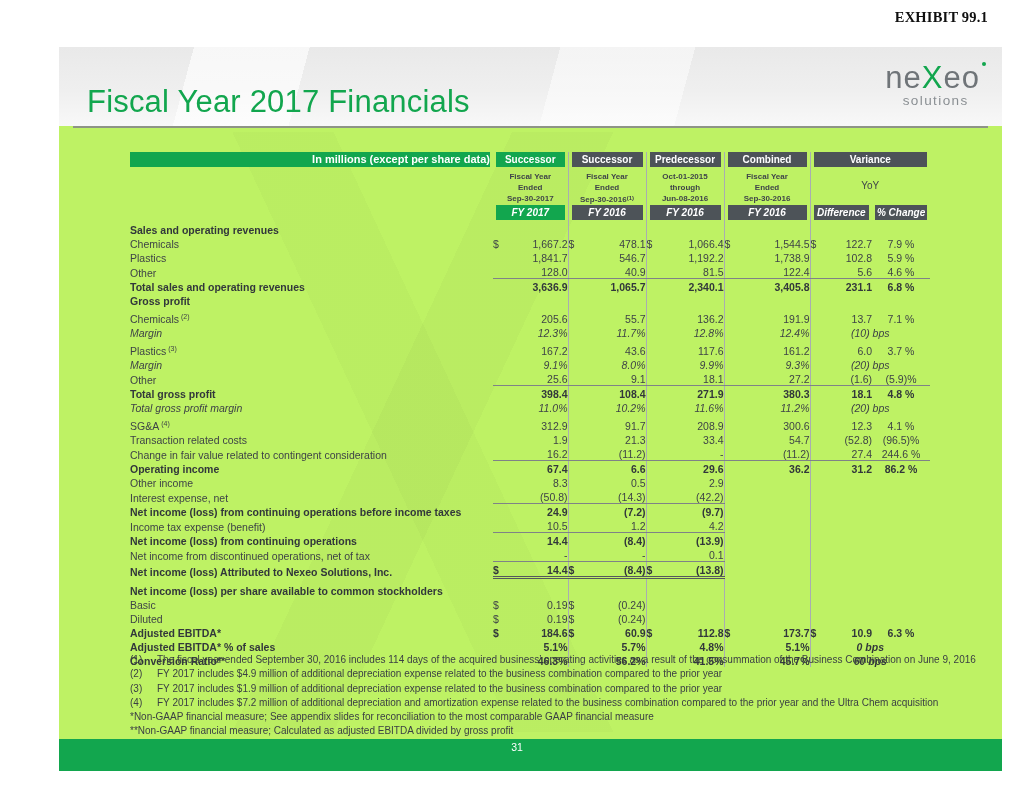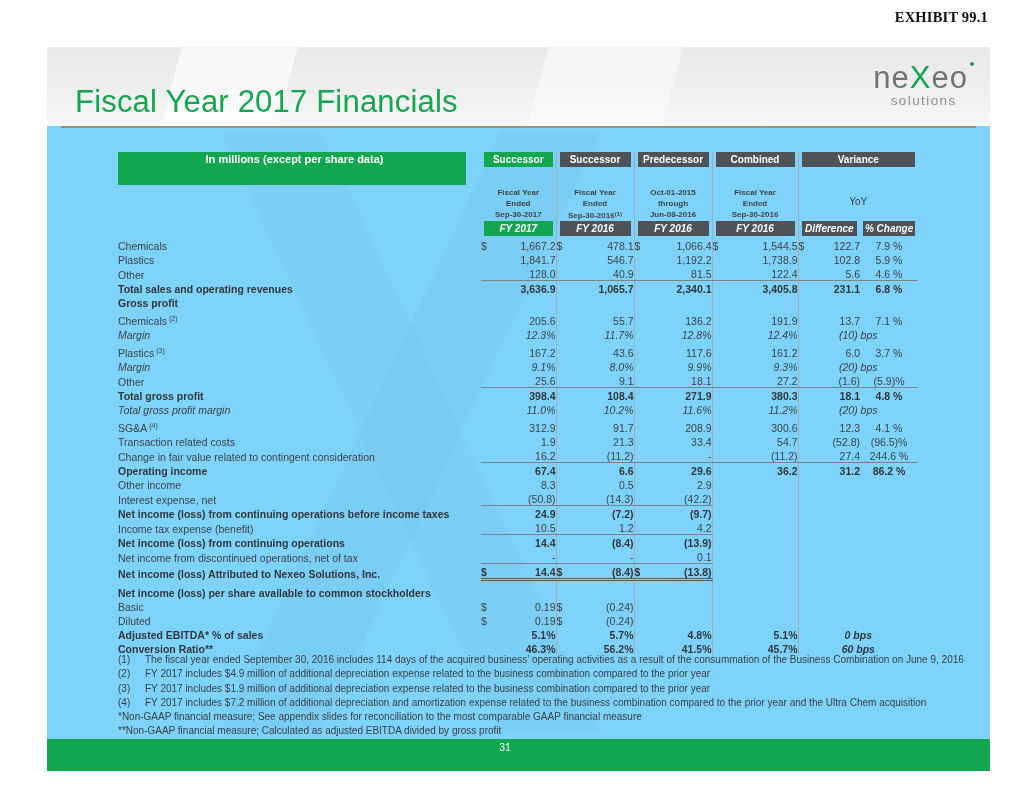--- a/index.html
+++ b/index.html
@@ -6,21 +6,21 @@
   body{
     width:1034px;height:799px;background:#ffffff;position:relative;overflow:hidden;
     font-family:"Liberation Sans", sans-serif;
     -webkit-font-smoothing:antialiased;
   }
   .exhibit{
     position:absolute;top:9px;right:46px;
     font-family:"Liberation Serif", serif;font-weight:bold;font-size:14.5px;color:#101010;
     letter-spacing:.2px;
   }
-  .slide{position:absolute;left:47px;top:47px;width:943px;height:724px;background:#7dd3fc;}
+  .slide{position:absolute;left:59px;top:47px;width:943px;height:724px;background:#bef264;}
   
   .slide::after{
     content:"";position:absolute;left:30px;top:85px;width:640px;height:600px;z-index:0;pointer-events:none;
     background:
       linear-gradient(115deg, transparent 46%, rgba(0,0,0,0.022) 46%, rgba(0,0,0,0.022) 57%, transparent 57%),
       linear-gradient(65deg, transparent 46%, rgba(0,0,0,0.018) 46%, rgba(0,0,0,0.018) 57%, transparent 57%);
   }
   .slide-header{
     position:absolute;left:0;top:0;right:0;height:79px;
     background:linear-gradient(180deg,#e9e9e9 0%,#efefef 55%,#f8f8f8 100%);
@@ -38,21 +38,21 @@
   .logo-x{color:#12a64e;}
   .logo-dot{display:inline-block;width:4px;height:4px;background:#12a64e;border-radius:50%;vertical-align:22px;margin-left:2px;}
   .logo-sub{font-size:13.5px;color:#8a8f93;letter-spacing:1.4px;margin-top:1px;}
 
   
   table.fin{position:absolute;left:71px;top:105px;z-index:1;border-collapse:collapse;table-layout:fixed;width:800px;}
   table.fin td{padding:0;height:14px;vertical-align:bottom;white-space:nowrap;font-size:10.5px;line-height:12px;color:#3e4347;}
   td.bR{border-right:1px solid #a9adb1;}
   .box{background:#4d5358;color:#fff;font-weight:bold;font-size:10px;text-align:center;padding:2px 0 2px;margin:0 3px;line-height:11px;}
   .box.green{background:#12a64e;}
-  .corner{background:#12a64e;color:#fff;font-weight:bold;font-size:11px;text-align:center;padding:2px 0 20px 5px;margin-right:15px;line-height:11px;}
+  .corner{background:#12a64e;color:#fff;font-weight:bold;font-size:11px;text-align:right;padding:2px 0 2px 5px;margin-right:3px;line-height:11px;}
   tr.r-box td{vertical-align:top;height:17px;}
   tr.r-period td{vertical-align:top;height:33px;}
   .period{font-size:8px;font-weight:bold;text-align:center;line-height:1.35;padding-top:3px;color:#3f4449;}
   .period sup{font-size:6px;vertical-align:2px;}
   .yoy{font-size:10px;font-weight:normal;text-align:center;padding-top:11px;color:#3f4449;}
   tr.r-fy td{vertical-align:top;height:17px;font-style:italic;}
 
   td.lbl{text-align:left;overflow:hidden;}
   td.ind1{padding-left:14px;}
   td.ind2{padding-left:24px;}
@@ -165,20 +165,34 @@
           </td>
         <td colspan="2">
             <div class="box">Difference</div>
           </td>
         <td>
             <div class="box">% Change</div>
           </td>
       </tr>
     </thead>
     <tbody>
+        <tr class="sec">
+          <td class="lbl">Sales and operating revenues</td>
+          <td class="sym"></td>
+          <td class="val bR"></td>
+          <td class="sym"></td>
+          <td class="val bR"></td>
+          <td class="sym"></td>
+          <td class="val bR"></td>
+          <td class="sym"></td>
+          <td class="val bR"></td>
+          <td class="sym"></td>
+          <td class="val"></td>
+          <td class="pct"></td>
+        </tr>
         <tr>
           <td class="lbl ind1">Chemicals</td>
           <td class="sym">$</td>
           <td class="val bR">1,667.2</td>
           <td class="sym">$</td>
           <td class="val bR">478.1</td>
           <td class="sym">$</td>
           <td class="val bR">1,066.4</td>
           <td class="sym">$</td>
           <td class="val bR">1,544.5</td>
@@ -522,20 +536,34 @@
           <td class="val bR">0.19</td>
           <td class="sym">$</td>
           <td class="val bR">(0.24)</td>
           <td class="sym"></td>
           <td class="val bR"></td>
           <td class="sym"></td>
           <td class="val bR"></td>
           <td class="sym"></td>
           <td class="val"></td>
           <td class="pct"></td>
+        </tr>
+        <tr class="b ">
+          <td class="lbl">Adjusted EBITDA*</td>
+          <td class="sym">$</td>
+          <td class="val bR">184.6</td>
+          <td class="sym">$</td>
+          <td class="val bR">60.9</td>
+          <td class="sym">$</td>
+          <td class="val bR">112.8</td>
+          <td class="sym">$</td>
+          <td class="val bR">173.7</td>
+          <td class="sym">$</td>
+          <td class="val">10.9</td>
+          <td class="pct">6.3 %</td>
         </tr>
         <tr class="b ">
           <td class="lbl">Adjusted EBITDA* % of sales</td>
           <td class="sym"></td>
           <td class="val bR">5.1%</td>
           <td class="sym"></td>
           <td class="val bR">5.7%</td>
           <td class="sym"></td>
           <td class="val bR">4.8%</td>
           <td class="sym"></td>

